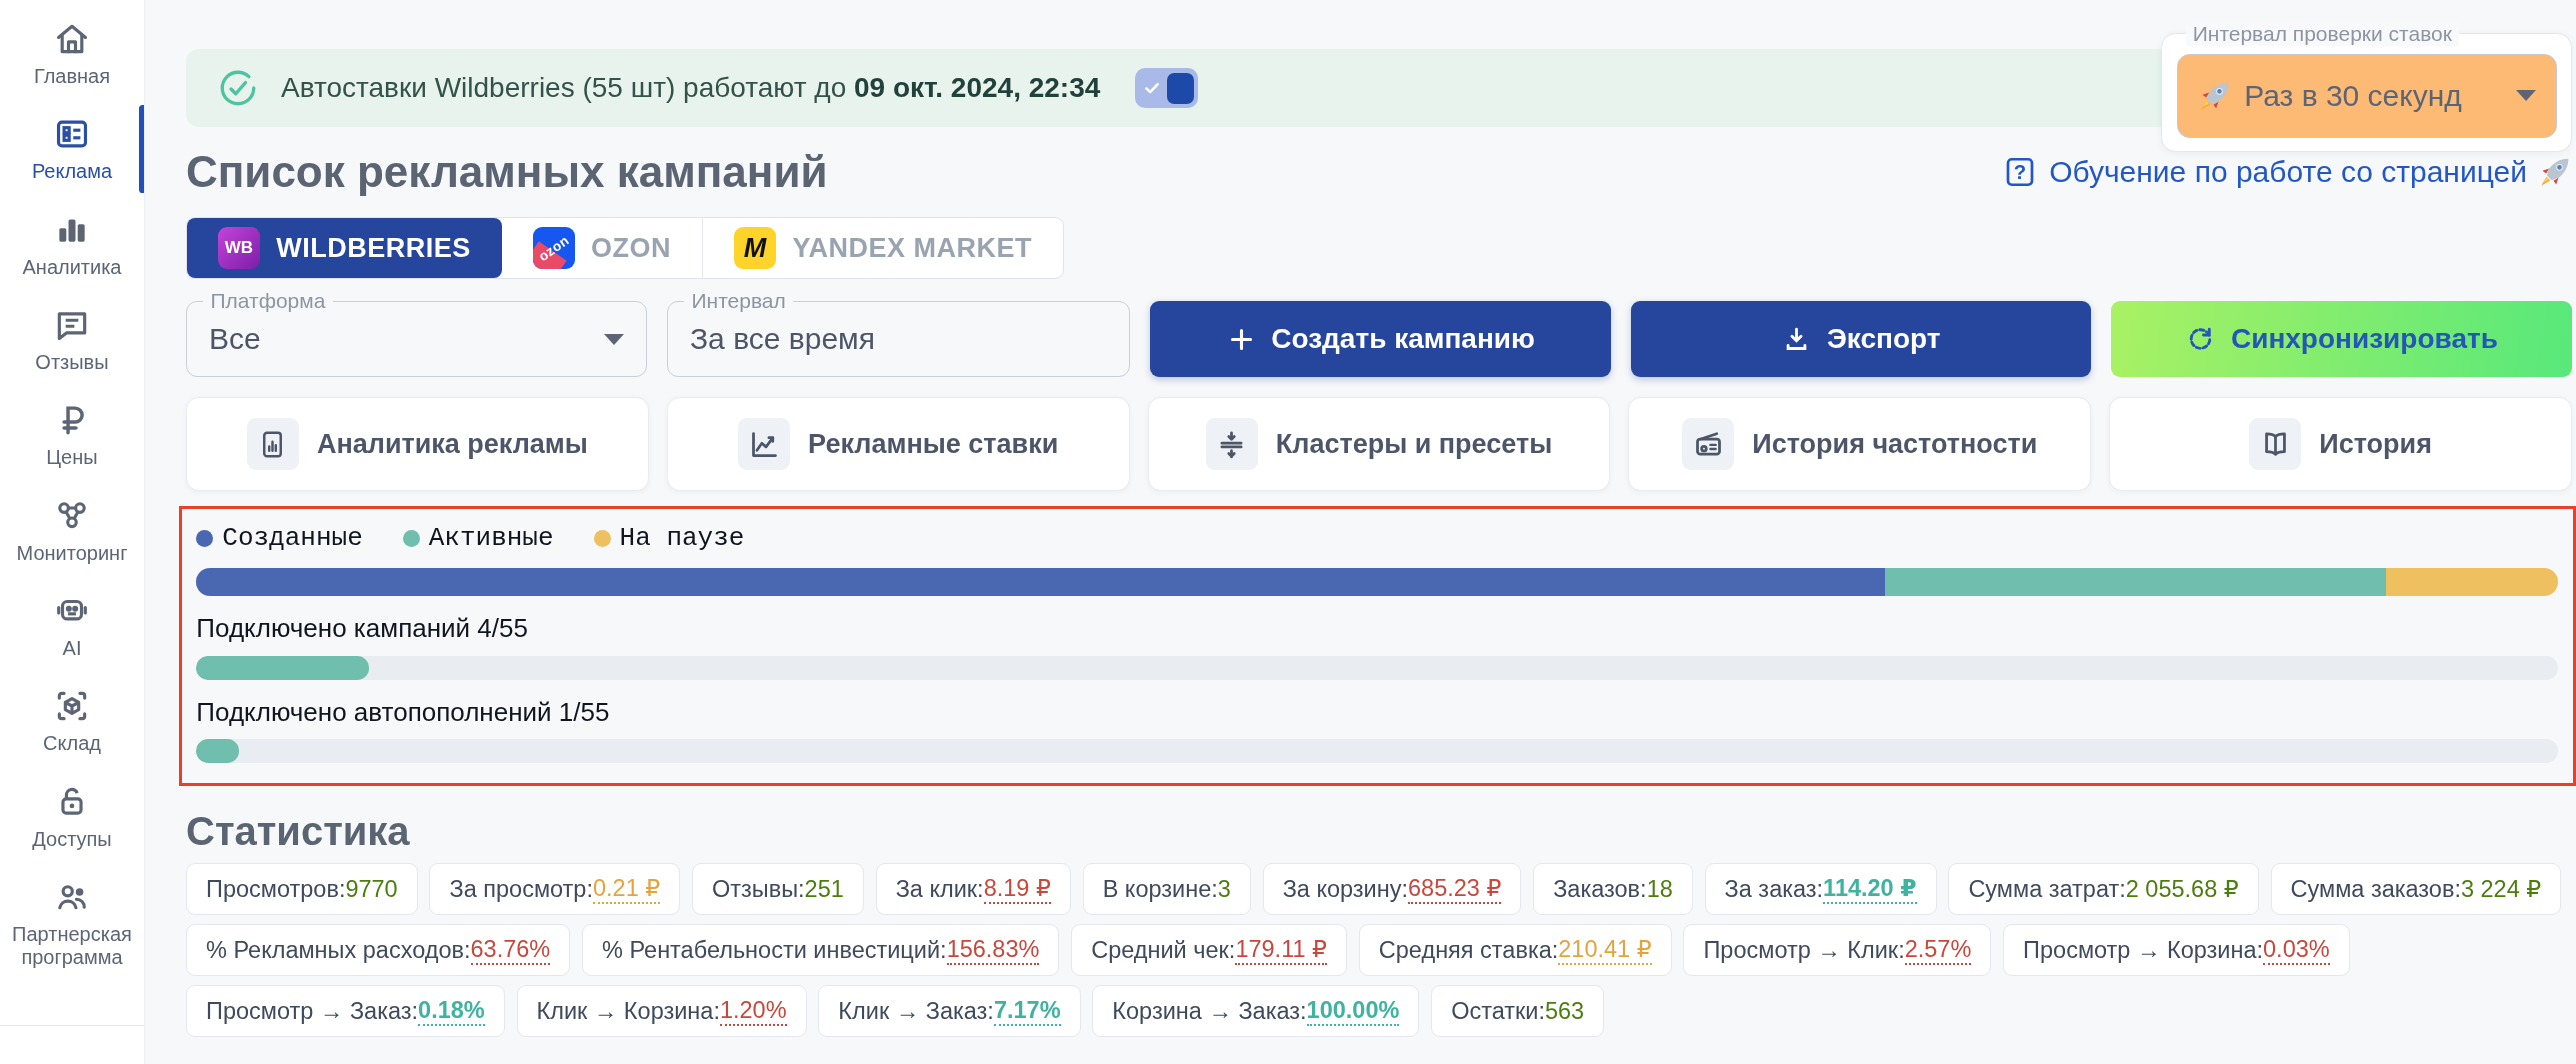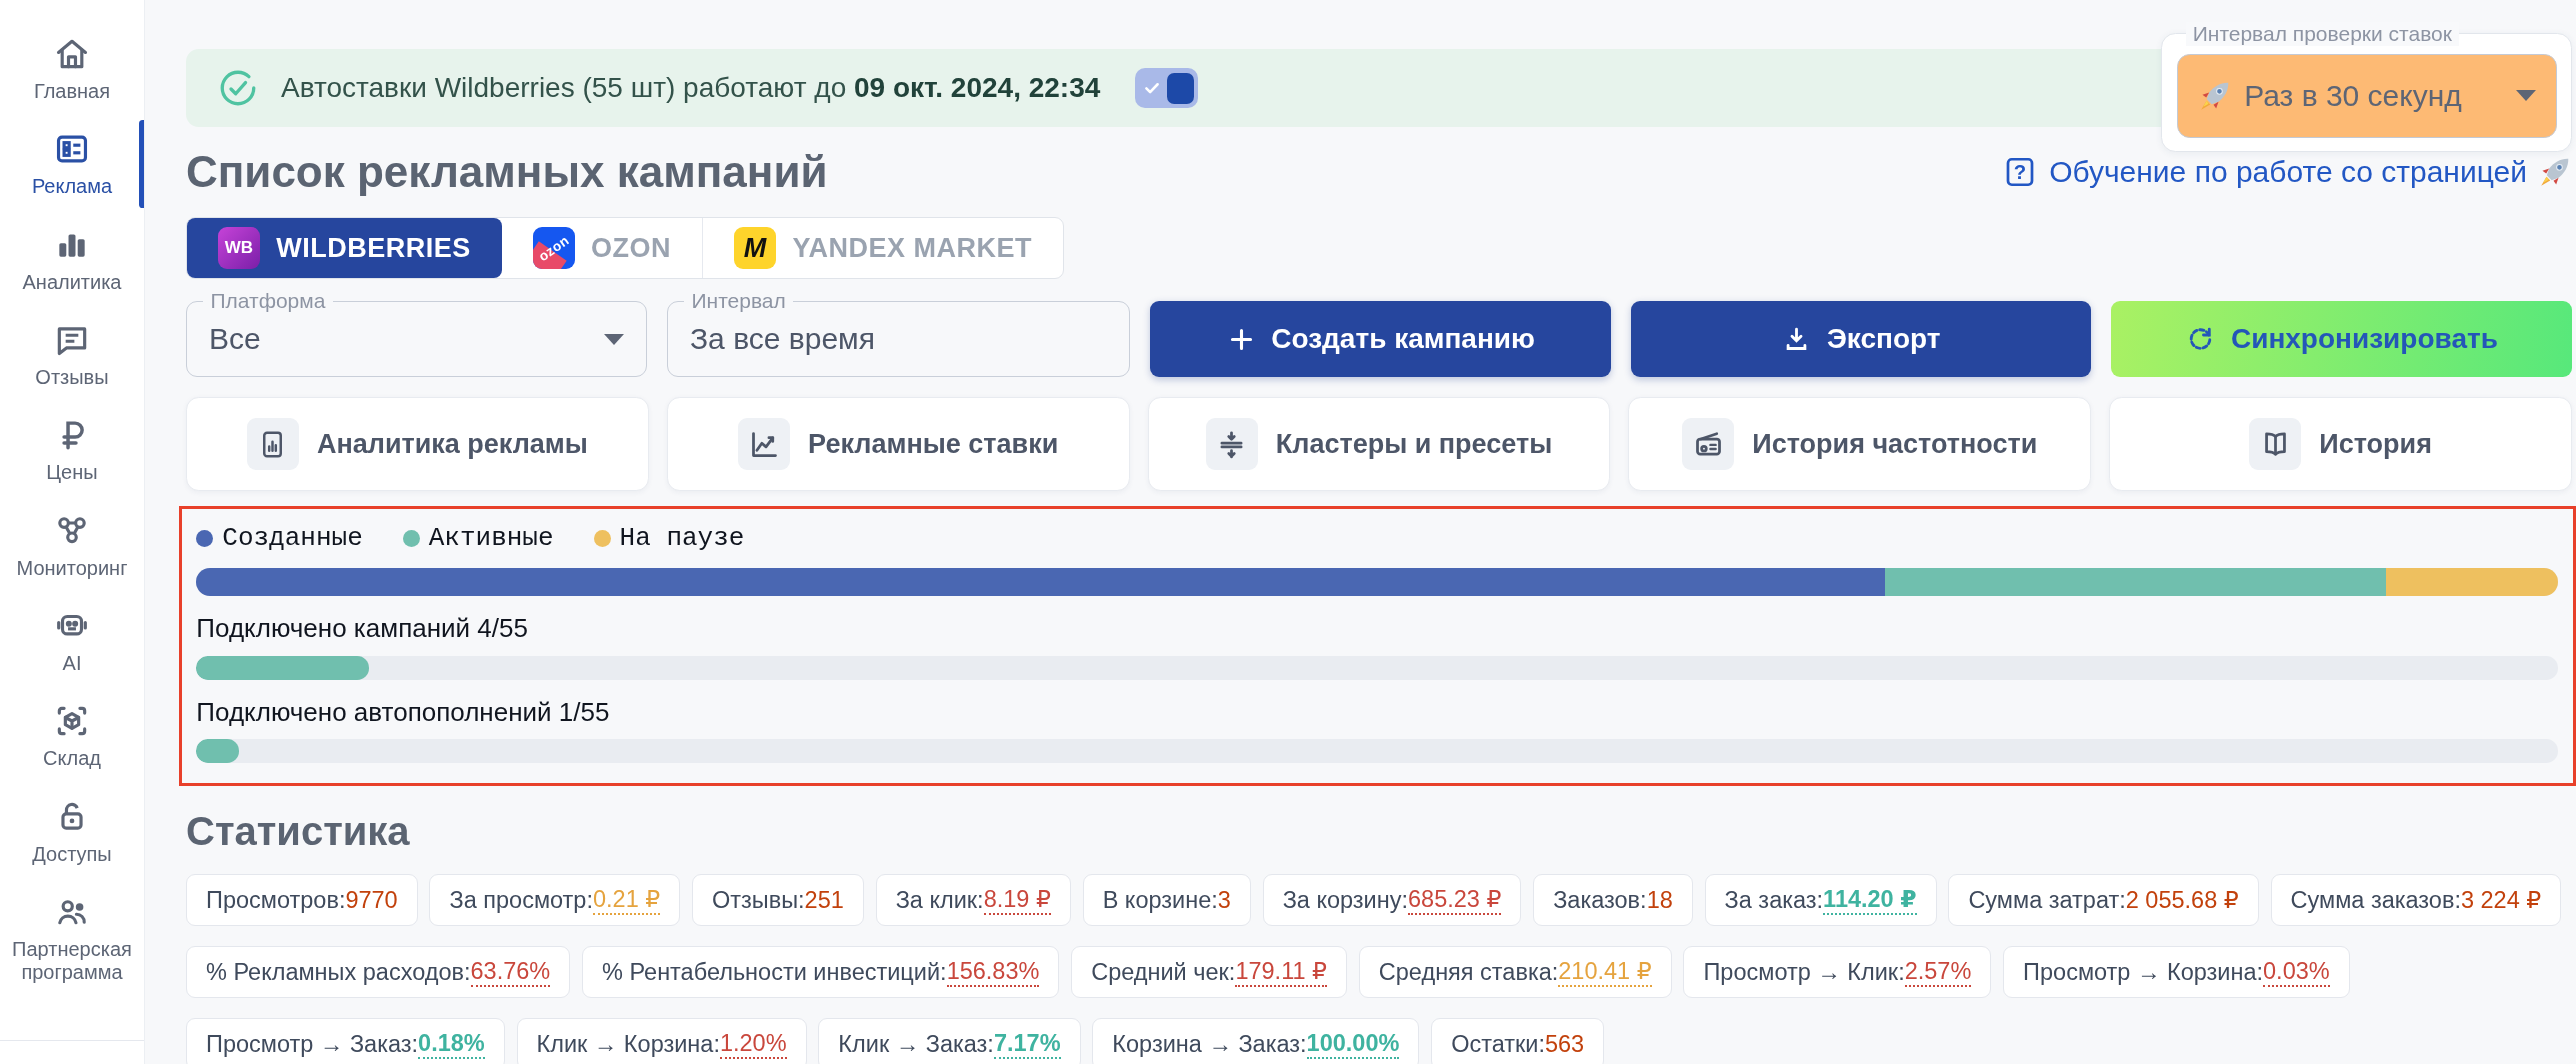--- a/index.html
+++ b/index.html
@@ -1,21 +1,21 @@
 <!DOCTYPE html>
 <html style="font-size:14.5px"><head>
 <meta charset="utf-8">
 <style>
   * { margin:0; padding:0; box-sizing:border-box; }
   html,body { width:2576px; height:1065px; overflow:hidden; }
   body { font-family:"Liberation Sans","DejaVu Sans",sans-serif; background:#f7f8fa; display:flex; }
 
   
   .sidebar { width:145px; height:1065px; background:#ffffff; border-right:0.9px solid #eceff3;
-             display:flex; flex-direction:column; align-items:center; padding-top:21px; flex:none; }
+             display:flex; flex-direction:column; align-items:center; padding-top:6px; flex:none; }
   .sb-item { position:relative; width:100%; display:flex; flex-direction:column; align-items:center;
              gap:7.2px; padding:13.6px 5.4px; cursor:pointer; }
   .sb-icon { width:38px; height:38px; color:#5d6575; display:flex; }
   .sb-icon svg { width:100%; height:100%; }
   .sb-label { font-size:20px; color:#5d6575; text-align:center; line-height:1.15; font-weight:500; }
   .sb-item.active .sb-icon, .sb-item.active .sb-label { color:#2a50a5; }
   .sb-item.active::after { content:""; position:absolute; right:0; top:3.6px; bottom:3.6px; width:5.4px;
              background:#2350b8; border-radius:3.6px 0 0 3.6px; }
   .sb-divider { width:100%; border-top:0.9px solid #e5e8ee; margin-top:42px; }
 
@@ -106,26 +106,26 @@
   .legend-dot { width:17px; height:17px; border-radius:50%; }
   .legend-label { font-size:26px; color:#10151f; font-weight:500; }
   .stack-bar { margin-top:15.4px; height:28px; border-radius:14.5px; overflow:hidden; display:flex; background:#e9ecf1; }
   .stack-seg { height:100%; }
   .prog-label { margin-top:17px; font-size:26px; color:#10151f; font-weight:500; }
   .prog-track { margin-top:11.8px; height:23.5px; border-radius:11.8px; background:#e9ecf1; overflow:hidden; }
   .prog-fill { height:100%; border-radius:11.8px; background:#70bfae; }
 
   
   .stats-title { margin-top:23.5px; font-size:40px; font-weight:700; color:#5b6472; }
-  .chip-row { margin-top:20px; display:flex; gap:11.8px; }
+  .chip-row { margin-top:9px; display:flex; gap:11.8px; }
   .chip { background:#ffffff; border:1.4px solid #e4e7ed; border-radius:9px; height:52px;
           display:flex; align-items:center; padding:0 19px; font-size:23.5px; color:#3f4a5c;
           white-space:nowrap; }
   .chip .v { font-weight:500; }
-  .chip .v.default { color:#c2410c; }
+  .chip .v.default { color:#4d7c0f; }
   .chip .v.orange { color:#e5a33e; border-bottom:2.3px dotted #e5a33e; }
   .chip .v.red    { color:#c9473c; border-bottom:2.3px dotted #c9473c; }
   .chip .v.teal   { color:#3fb3a0; border-bottom:2.3px dotted #3fb3a0;font-weight:bold; }
 </style>
 </head>
 <body>
 
 <aside class="sidebar">
   <div id="sidebar-items">
       <div class="sb-item">

